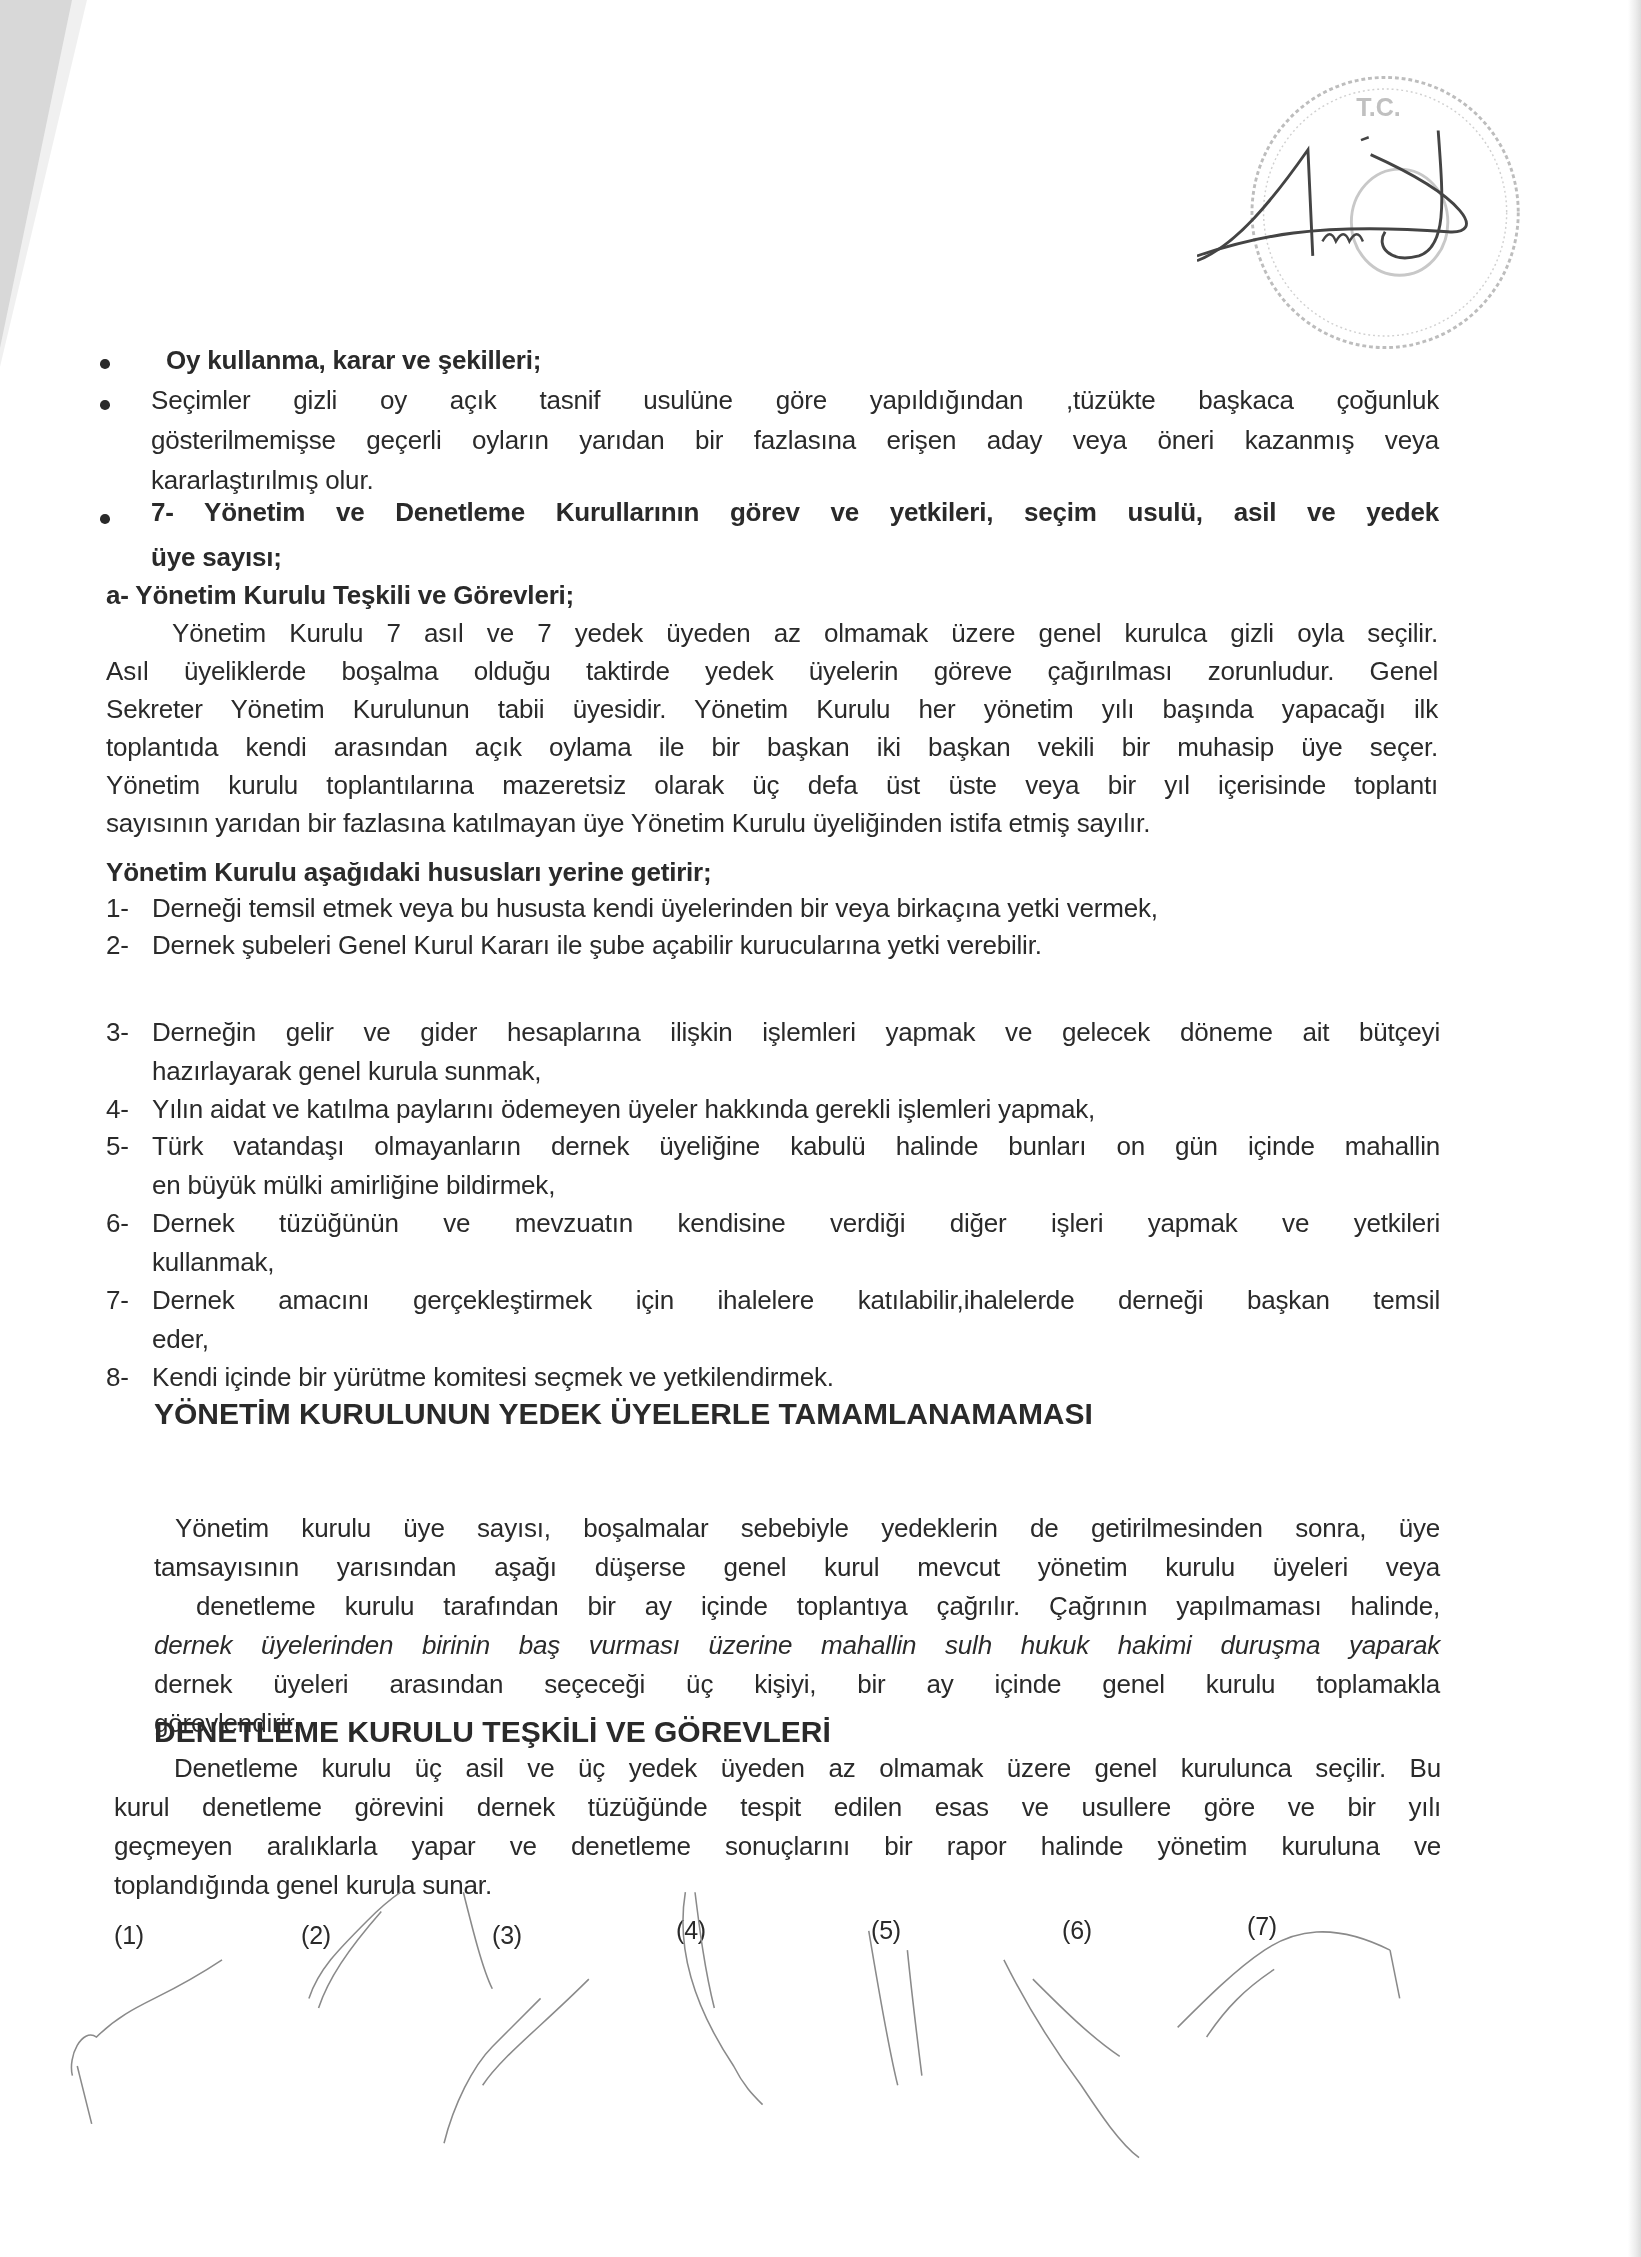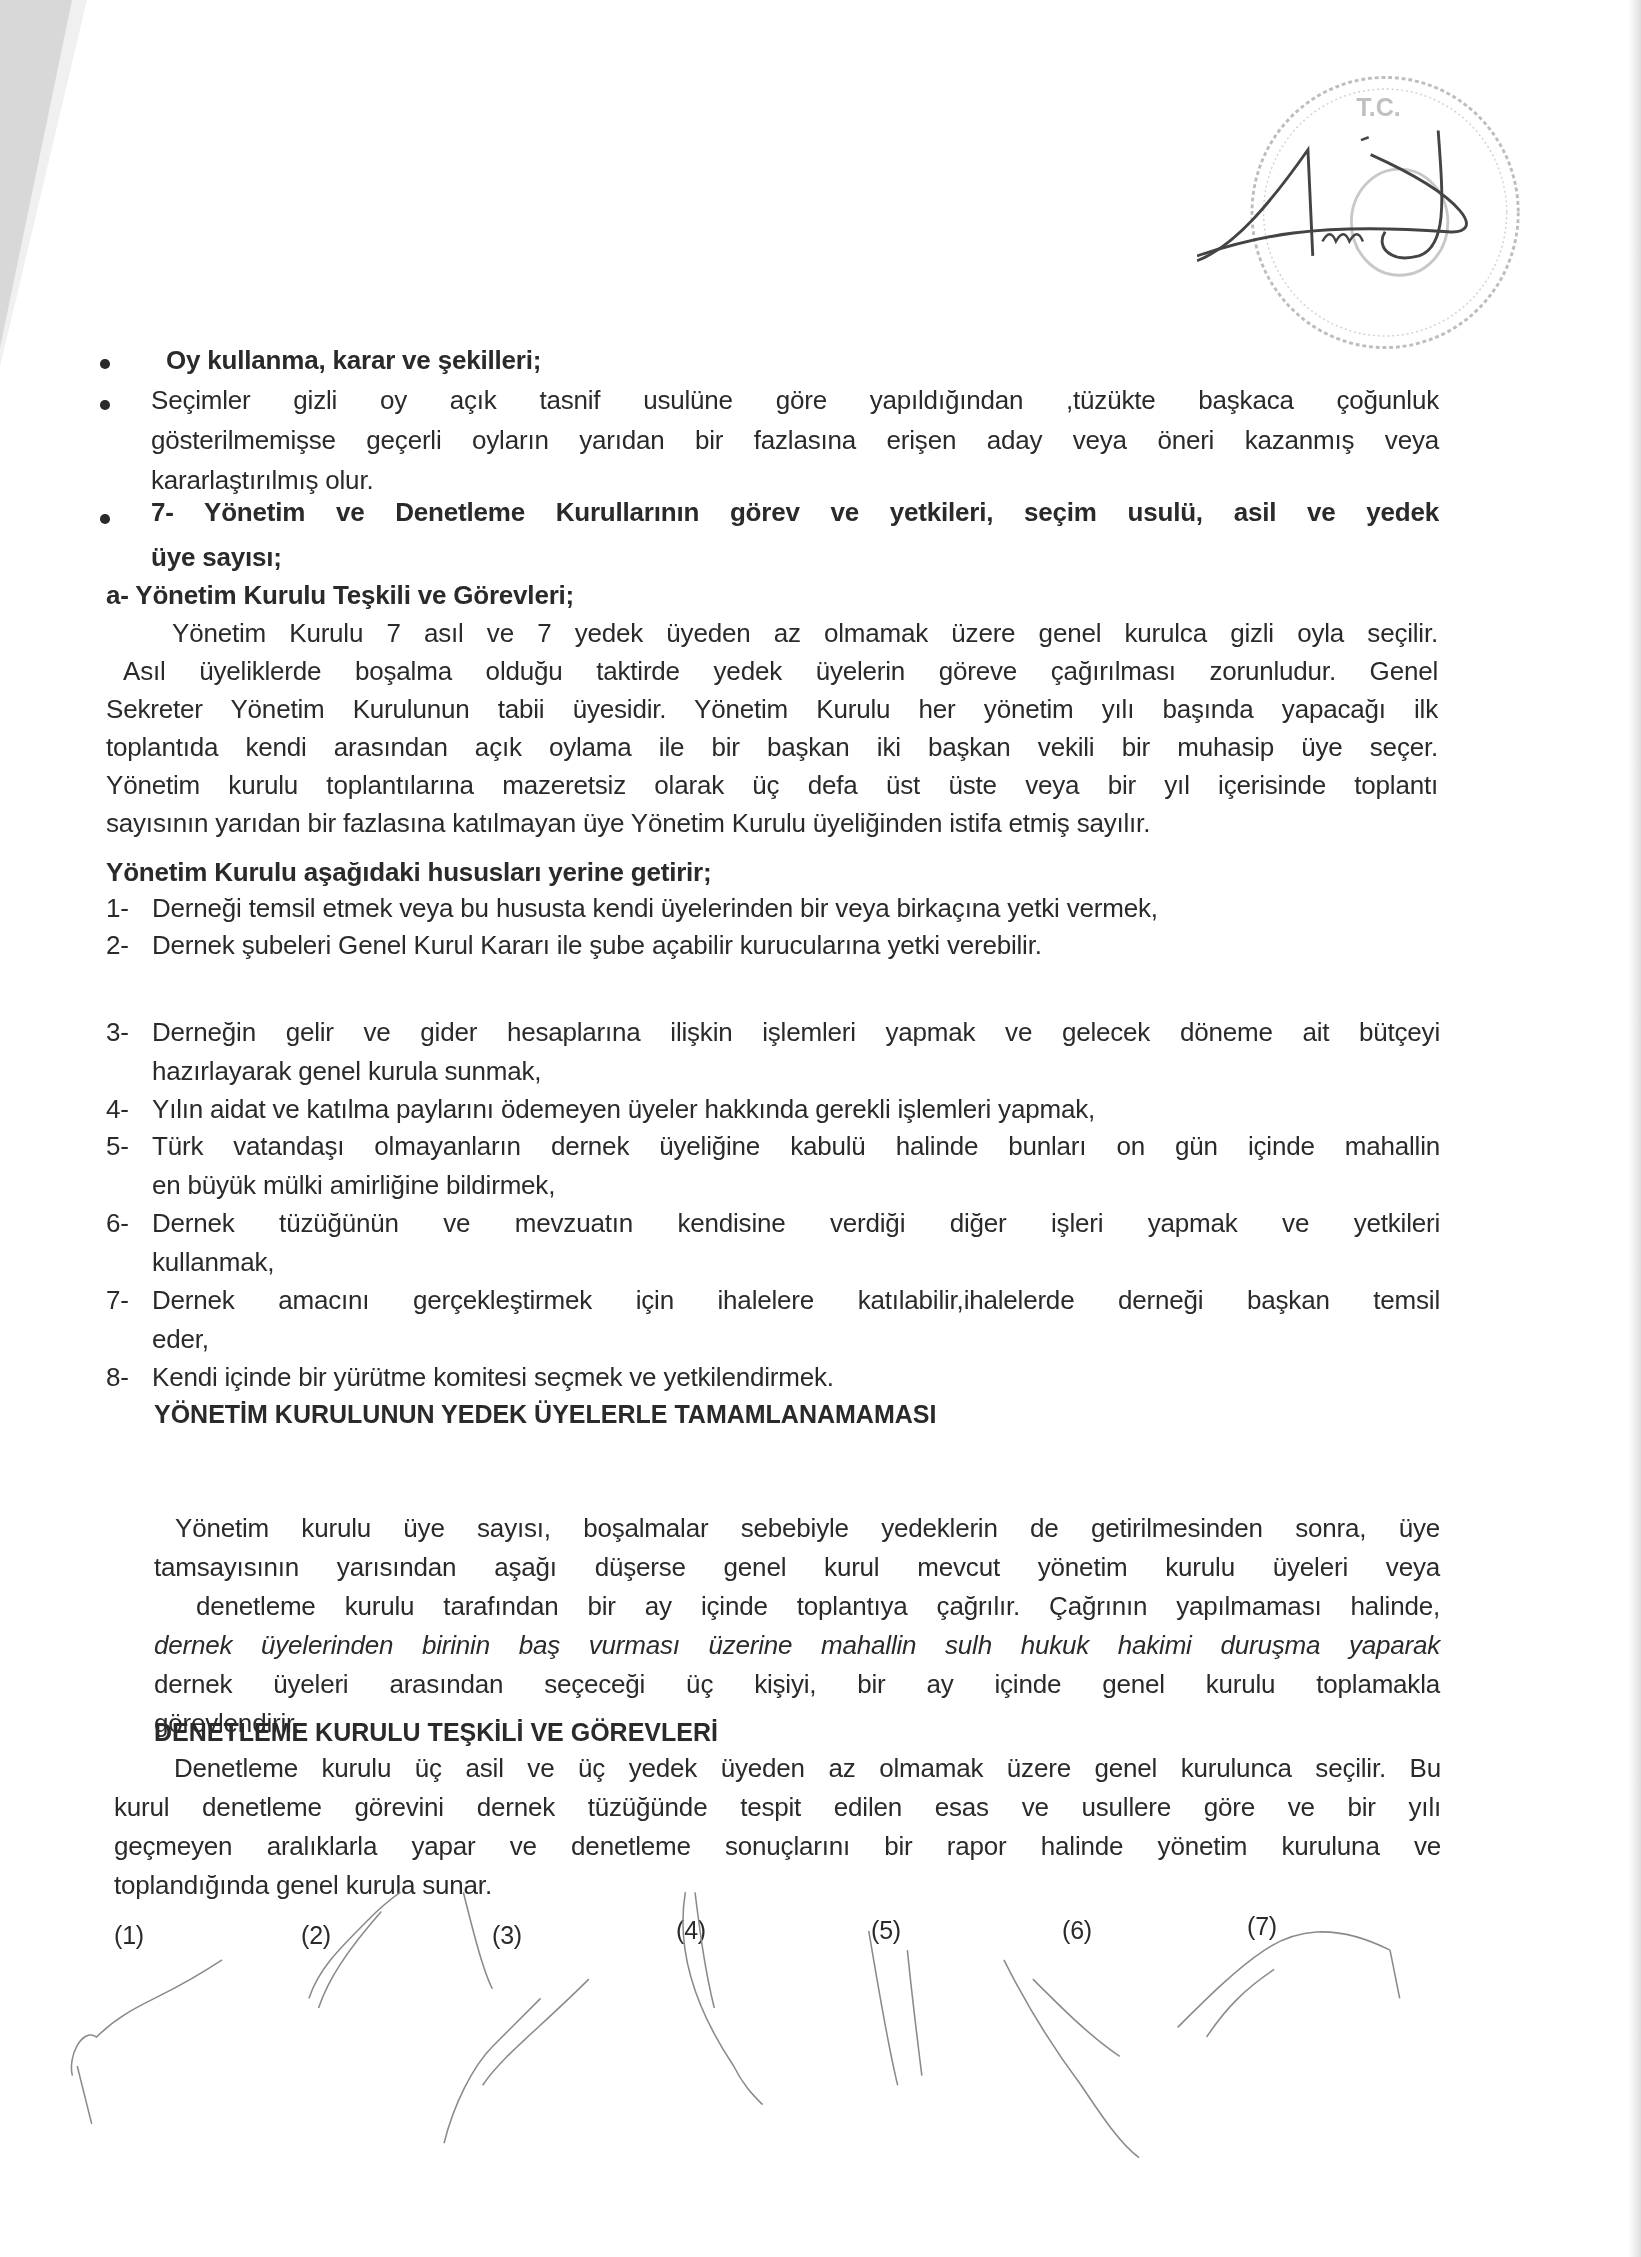--- a/index.html
+++ b/index.html
@@ -11,21 +11,21 @@
   .left-shadow2 { position: absolute; left: 0; top: 0; width: 0; height: 0;
     border-top: 367px solid rgba(0,0,0,0.06); border-right: 87px solid transparent; }
   .right-edge { position: absolute; right: 0; top: 0; width: 13.5px; height: 2257px;
     background: linear-gradient(to right, #ffffff, #ececec 60%, #dcdcdc); }
   .stamp { position: absolute; left: 1197px; top: 53px; width: 328px; height: 319px; }
   .block { position: absolute; font-size: 26px; line-height: 36px; letter-spacing: -0.2px; }
   .bold { font-weight: bold; }
   .bullet { position: absolute; left: 100px; width: 9.7px; height: 9.7px; border-radius: 50%; background: #2a2a2a; }
   .line { position: absolute; white-space: nowrap; }
   .justify { text-align: justify; text-align-last: justify; }
-  .heading-caps { font-weight: bold; font-size: 25px; letter-spacing: 0px; }
+  .heading-caps { font-weight: bold; font-size: 30px; letter-spacing: 0px; }
   .num { position: absolute; font-size: 25px; }
   .sig { position: absolute; }
 </style>
 </head>
 <body>
 
 <div class="page">
   <div class="left-shadow"></div>
   <div class="left-shadow2"></div>
   <div class="right-edge"></div>
@@ -54,21 +54,21 @@
 
   <div class="bullet" style="top:514px;"></div>
   <div class="block bold" style="left:151px; top:494px; width:1288px;">
     <div class="justify" style="height:45px;">7- Yönetim ve Denetleme Kurullarının görev ve yetkileri, seçim usulü, asil ve yedek</div>
     <div style="height:39px;">üye sayısı;</div>
   </div>
   <div class="block bold line" style="left:106px; top:577px;">a- Yönetim Kurulu Teşkili ve Görevleri;</div>
 
   <div class="block" style="left:106px; top:615px; width:1332px;">
     <div class="justify" style="height:38px; padding-left:66px;">Yönetim Kurulu 7 asıl ve 7 yedek üyeden az olmamak üzere genel kurulca gizli oyla seçilir.</div>
-    <div class="justify" style="height:38px;margin-left:17px;">Asıl üyeliklerde boşalma olduğu taktirde yedek üyelerin göreve çağırılması zorunludur. Genel</div>
+    <div class="justify" style="height:38px;">Asıl üyeliklerde boşalma olduğu taktirde yedek üyelerin göreve çağırılması zorunludur. Genel</div>
     <div class="justify" style="height:38px;">Sekreter Yönetim Kurulunun tabii üyesidir. Yönetim Kurulu her yönetim yılı başında yapacağı ilk</div>
     <div class="justify" style="height:38px;">toplantıda kendi arasından açık oylama ile bir başkan iki başkan vekili bir muhasip üye seçer.</div>
     <div class="justify" style="height:38px;">Yönetim kurulu toplantılarına mazeretsiz olarak üç defa üst üste veya bir yıl içerisinde toplantı</div>
     <div style="height:38px;">sayısının yarıdan bir fazlasına katılmayan üye Yönetim Kurulu üyeliğinden istifa etmiş sayılır.</div>
   </div>
 
   <div class="block bold line" style="left:106px; top:854px;">Yönetim Kurulu aşağıdaki hususları yerine getirir;</div>
 
   <div class="block" style="left:106px; top:890px; width:1334px;">
     <div style="position:relative; height:37px;">

